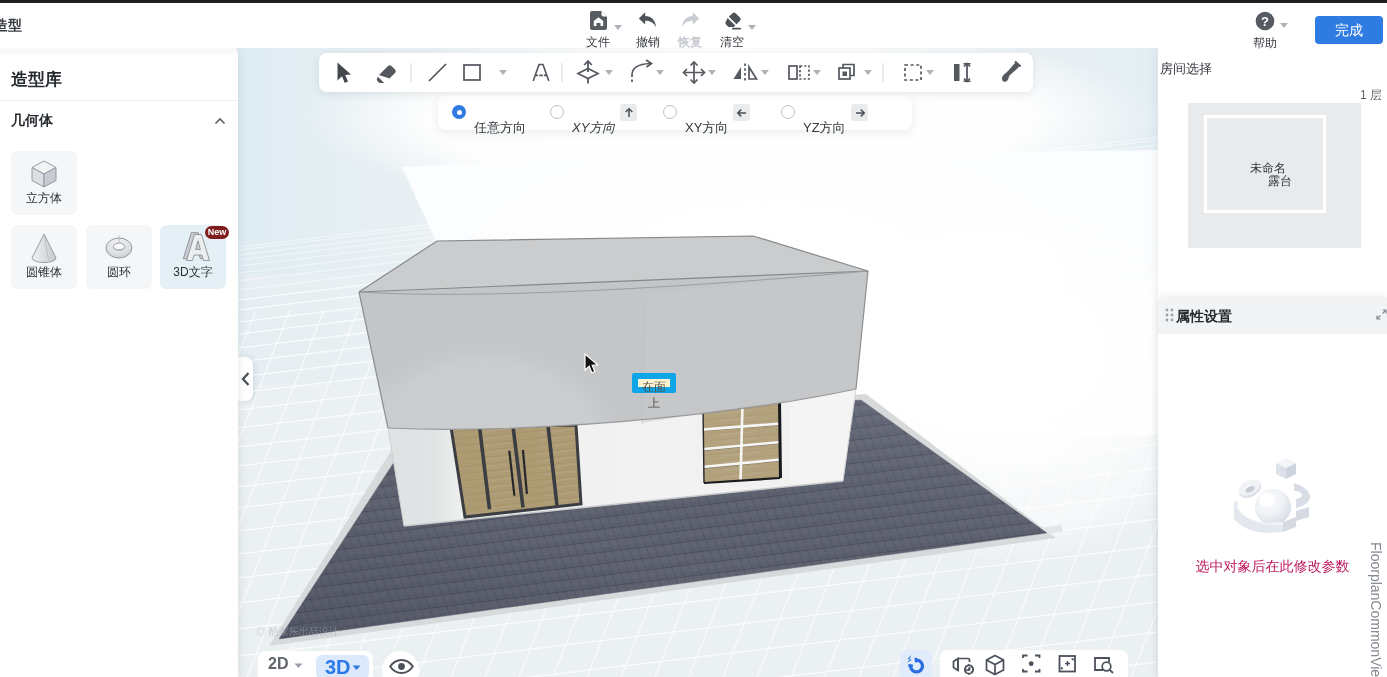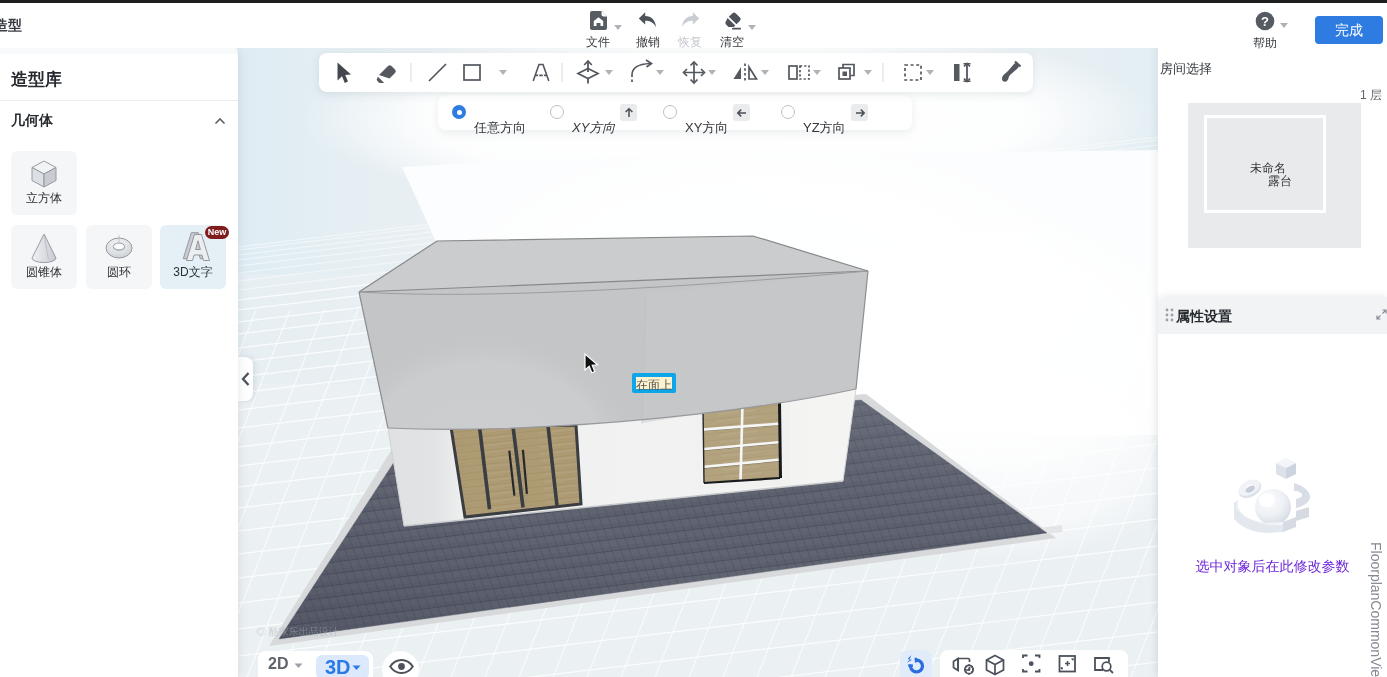--- a/index.html
+++ b/index.html
@@ -4,21 +4,21 @@
 <style>
 * { margin:0; padding:0; box-sizing:border-box; -webkit-font-smoothing:antialiased; }
 html,body { width:1387px; height:677px; overflow:hidden; }
 body { font-family:"Liberation Sans", sans-serif; position:relative; background:#fff; }
 #app { position:absolute; left:0; top:0; width:1387px; height:677px; overflow:hidden; }
 .topline { position:absolute; left:0; top:0; width:1387px; height:3px; background:#1e1e1e; z-index:50; }
 .header { position:absolute; left:0; top:3px; width:1387px; height:45px; background:#fff; z-index:30; }
 .hdr-title { position:absolute; left:-6px; top:14px; font-size:14px; font-weight:bold; color:#383c42; }
 .hitem { position:absolute; text-align:center; color:#383c42; font-size:12px; }
 .hitem .lbl { display:block; margin-top:1px; }
-.hitem.dis { color:#c6cad0; }
+.hitem.dis { color:#c6cad0;font-weight:bold; }
 .caret { position:absolute; width:0; height:0; border-left:4px solid transparent; border-right:4px solid transparent; border-top:5px solid #aeb3ba; }
 .done-btn { position:absolute; left:1315px; top:13px; width:68px; height:28px; background:#2e7ce2; border-radius:4px; color:#fff; font-size:14px; text-align:center; line-height:28px; z-index:31; }
 
 #canvas { position:absolute; left:0; top:0; width:1387px; height:677px; z-index:1; }
 
 .sidebar { position:absolute; left:0; top:44px; width:238px; height:633px; background:#fff; border-top-right-radius:14px; box-shadow:2px 0 8px rgba(60,80,90,.10); z-index:20; }
 .sb-cap { position:absolute; left:0; top:0; width:238px; height:10px; background:#f7f9fa; border-top-right-radius:14px; }
 .sb-title { position:absolute; left:11px; top:24px; font-size:17px; font-weight:bold; color:#272b30; }
 .sb-div { position:absolute; left:0px; top:56px; width:238px; height:1px; background:#ebedef; }
 .sec-h { position:absolute; left:11px; top:68px; font-size:14px; font-weight:bold; color:#272b30; }
@@ -43,31 +43,31 @@
 .rp-room { position:absolute; left:2px; top:16px; font-size:13px; color:#33373c; }
 .rp-floor { position:absolute; right:5px; top:43px; font-size:12px; color:#5f646a; }
 .room-card { position:absolute; left:30px; top:59px; width:173px; height:145px; background:#e9eaeb; }
 .room-inner { position:absolute; left:16px; top:12px; width:122px; height:98px; border:3px solid #fff; }
 .room-t1 { position:absolute; left:0; top:42px; width:122px; text-align:center; font-size:12px; color:#33373c; }
 .room-t2 { position:absolute; left:12px; top:55px; width:122px; text-align:center; font-size:12px; color:#33373c; }
 .props { position:absolute; left:0px; top:253px; width:229px; height:380px; background:#fff; box-shadow:0 -2px 6px rgba(90,100,110,.10); border-top-left-radius:6px; }
 .props-strip { position:absolute; left:0; top:0; width:229px; height:37px; background:#f1f3f5; border-top-left-radius:6px; }
 .props-h { position:absolute; left:18px; top:11px; font-size:14px; font-weight:bold; color:#272b30; }
 .props-ill { position:absolute; left:76px; top:158px; width:80px; height:85px; }
-.props-txt { position:absolute; left:0; top:261px; width:229px; text-align:center; font-size:14px; color:#6d28d9; }
+.props-txt { position:absolute; left:0; top:261px; width:229px; text-align:center; font-size:14px; color:#be185d; }
 .vtext { position:absolute; left:226px; top:498px; font-size:14px; color:#848a92; transform:rotate(90deg); transform-origin:0 0; white-space:nowrap; }
 
 .bl-box { position:absolute; left:258px; top:651px; width:115px; height:26px; background:#fff; border-radius:8px 8px 0 0; z-index:8; }
 .bl-2d { position:absolute; left:10px; top:4px; font-size:16px; font-weight:bold; color:#5f646b; }
 .bl-3d { position:absolute; left:58px; top:4px; width:53px; height:24px; background:#dce8fc; border-radius:6px; }
 .bl-3d span { position:absolute; left:9px; top:1px; font-size:20px; font-weight:bold; color:#2979e8; }
 .eye-c { position:absolute; left:382px; top:651px; width:37px; height:37px; border-radius:50%; background:#fff; z-index:8; }
 .br-blue { position:absolute; left:900px; top:650px; width:32px; height:27px; border-radius:8px 8px 0 0; background:#e1ecfb; z-index:8; }
 .br-box { position:absolute; left:940px; top:650px; width:188px; height:27px; border-radius:8px 8px 0 0; background:#fff; z-index:8; }
-.tooltip { position:absolute; left:632px; top:373px; width:44px; height:20px; background:#fcf2cf; border:4px solid #0ea5e9; border-radius:2px; font-size:12px; color:#55524a; text-align:center; line-height:16px; z-index:5; }
+.tooltip { position:absolute; left:632px; top:373px; width:44px; height:20px; background:#fcf2cf; border:6px solid #0ea5e9; border-radius:2px; font-size:12px; color:#55524a; text-align:center; line-height:16px; z-index:5; }
 .cursor { position:absolute; left:584px; top:353px; z-index:6; }
 .wm { position:absolute; left:256px; top:625px; font-size:10px; color:#aab0b8; opacity:.5; z-index:4; }
 </style>
 </head>
 <body>
 <div id="app">
   <svg id="canvas" width="1387" height="677" viewBox="0 0 1387 677">
     <defs>
       <radialGradient id="fog1" cx="50%" cy="50%" r="50%">
         <stop offset="0%" stop-color="#fff" stop-opacity="1"></stop>

